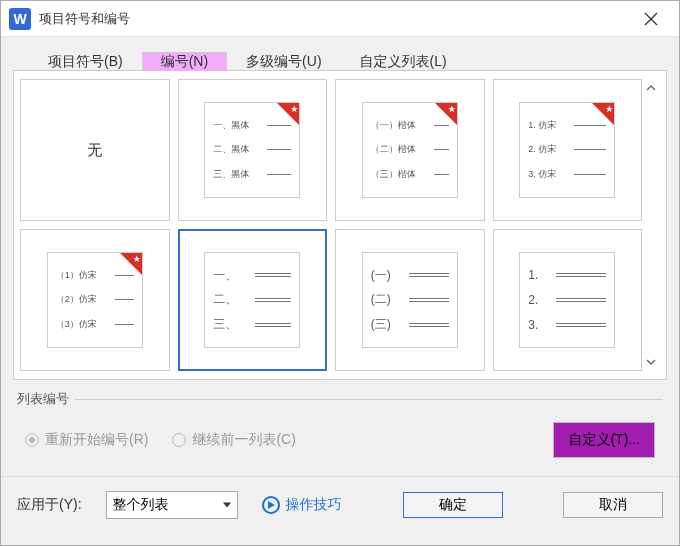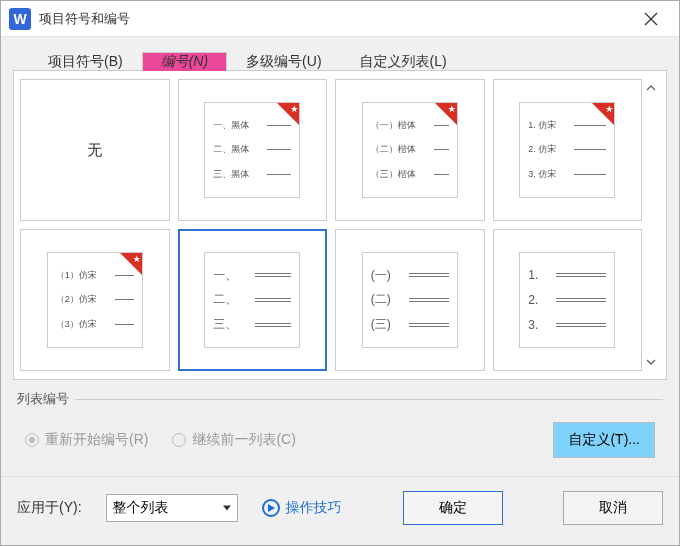--- a/index.html
+++ b/index.html
@@ -6,21 +6,21 @@
 body { width: 680px; height: 546px; background: #f0f0f0; border: 1px solid #aaa; overflow: hidden; }
 
 .titlebar { height: 36px; display: flex; align-items: center; padding: 0 8px; background: #fff; border-bottom: 1px solid #e5e5e5; }
 .app-icon { width: 22px; height: 22px; background: #3268d6; border-radius: 3px; display: flex; align-items: center; justify-content: center; color: #fff; font-weight: bold; font-size: 14px; margin-right: 8px; }
 .title-text { font-size: 13px; color: #333; flex: 1; }
 .close-btn { width: 40px; height: 36px; display: flex; align-items: center; justify-content: center; cursor: pointer; }
 .close-btn svg { width: 14px; height: 14px; }
 
 .tabs { height: 34px; display: flex; align-items: flex-end; padding-left: 28px; background: #f0f0f0; }
 .tab { padding: 0 18px; font-size: 14px; color: #333; cursor: pointer; border: 1px solid transparent; border-bottom: none; }
-.tab.active { background: #ec4899; border-color: #ccc; position: relative; z-index: 2; font-style: italic; }
+.tab.active { background: #f0abfc; border-color: #ccc; position: relative; z-index: 2; }
 
 .main { padding: 0 12px; background: #f0f0f0; }
 .gallery-wrap { background: #fff; border: 1px solid #ccc; padding: 8px 6px; display: flex; border-top: 1px solid #ccc; margin-top: -1px; position: relative; z-index: 1; }
 .gallery { flex: 1; display: grid; grid-template-columns: repeat(4, 1fr); gap: 8px; }
 .scrollbar { width: 18px; display: flex; flex-direction: column; align-items: center; justify-content: space-between; padding: 2px 0; }
 .scroll-arrow { width: 14px; height: 14px; display: flex; align-items: center; justify-content: center; }
 .scroll-arrow svg { width: 10px; height: 10px; }
 
 .thumb { border: 1px solid #ccc; height: 142px; background: #fff; display: flex; align-items: center; justify-content: center; position: relative; cursor: pointer; }
 .thumb.selected { border: 2px solid #2f6fd0; }
@@ -36,31 +36,31 @@
 .double-line { flex: 1; display: flex; flex-direction: column; gap: 2px; }
 .double-line span { border-bottom: 1px solid #777; }
 
 .fieldset { margin-top: 10px; padding: 0 4px; }
 .legend { font-size: 13px; color: #555; display: flex; align-items: center; gap: 6px; margin-bottom: 10px; }
 .legend-line { flex: 1; border-top: 1px solid #ccc; }
 .radio-row { display: flex; align-items: center; gap: 24px; padding: 4px 8px 12px 8px; }
 .radio-group { display: flex; align-items: center; gap: 6px; color: #999; font-size: 14px; }
 .radio-circle { width: 14px; height: 14px; border: 1px solid #bbb; border-radius: 50%; display: flex; align-items: center; justify-content: center; }
 .radio-circle.checked::after { content: ""; width: 6px; height: 6px; background: #bbb; border-radius: 50%; }
-.customize-btn { margin-left: auto; padding: 8px 14px; border: 1px solid #bbb; background: #7dd3fc; font-size: 14px; cursor: pointer; }
+.customize-btn { margin-left: auto; padding: 8px 14px; border: 1px solid #bbb; background: #a21caf; font-size: 14px; cursor: pointer; }
 
 .bottom { display: flex; align-items: center; padding: 14px 16px; gap: 24px; border-top: 1px solid #ddd; margin-top: 6px; }
 .apply-label { font-size: 14px; color: #333; }
 .select { display: flex; align-items: center; border: 1px solid #aaa; background: #fff; padding: 4px 6px; width: 132px; font-size: 14px; justify-content: space-between; cursor: pointer; }
 .select svg { width: 8px; height: 8px; }
 .tips { display: flex; align-items: center; gap: 6px; color: #1b6fd6; font-size: 14px; margin-left: 0; cursor: pointer; }
 .tips-icon { width: 18px; height: 18px; border: 2px solid #1b6fd6; border-radius: 50%; display: flex; align-items: center; justify-content: center; }
 .tips-icon svg { width: 8px; height: 8px; }
 .spacer { flex: 1; }
-.btn { width: 100px; height: 34px; border: 1px solid #aaa; background: #f4f4f4; font-size: 14px; cursor: pointer; display: flex; align-items: center; justify-content: center; }
+.btn { width: 100px; height: 26px; border: 1px solid #aaa; background: #f4f4f4; font-size: 14px; cursor: pointer; display: flex; align-items: center; justify-content: center; }
 .btn.primary { border: 1.5px solid #2f6fd0; }
 </style>
 </head>
 <body>
 
 <div class="titlebar">
   <div class="app-icon">W</div>
   <div class="title-text">项目符号和编号</div>
   <div class="close-btn">
     <svg viewBox="0 0 14 14">

